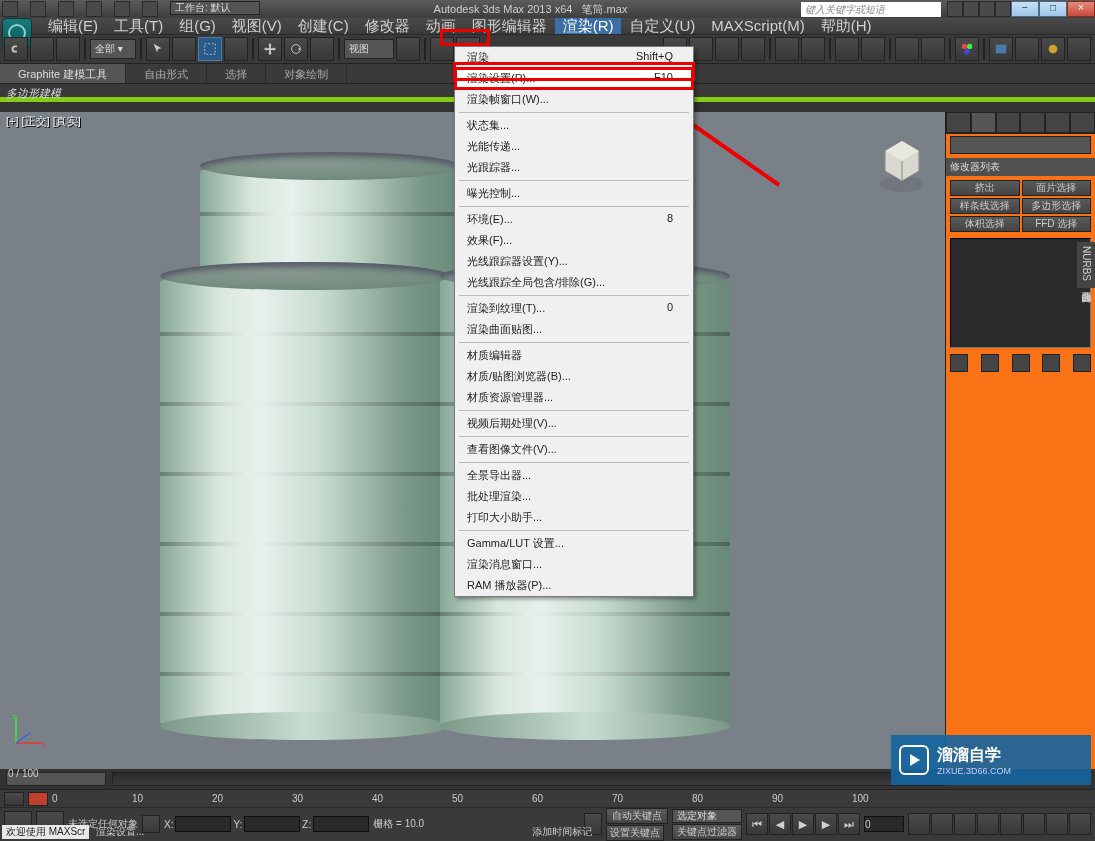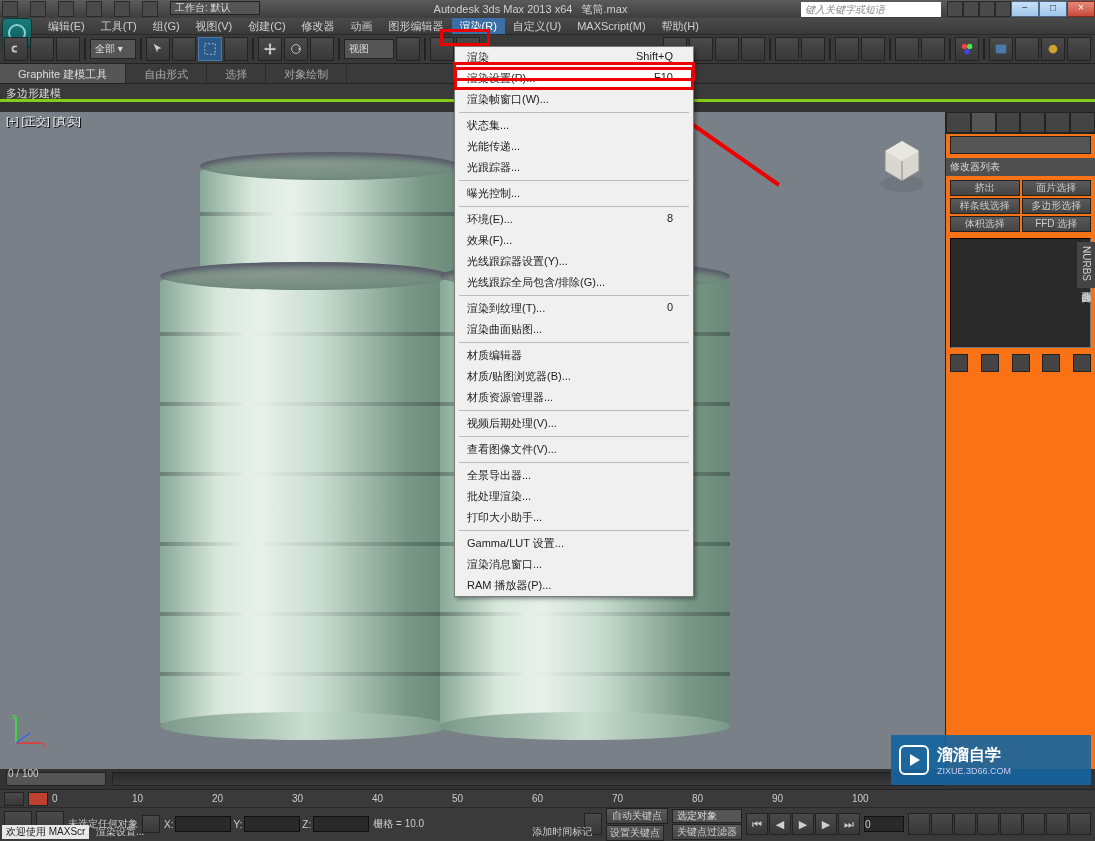--- a/index.html
+++ b/index.html
@@ -13,36 +13,36 @@
 .title-search { width: 140px; height: 15px; background: #fff; margin-right: 6px; font-style: italic; color: #888; padding: 0 4px; font-size: 10px; line-height: 15px; }
 .win-btns { display: flex; gap: 0; }
 .win-btn { width: 28px; height: 16px; background: linear-gradient(#c7e0f8,#9fc6ea); border: 1px solid #4a6a8a; }
 .win-btn.close { background: linear-gradient(#e58a7a,#c94a3a); border-color: #8a2a1a; }
 .win-btn span { display:block; text-align:center; color:#333; line-height:12px; font-size:10px; }
 
 
 .menubar { height: 16px; background: linear-gradient(#4a4a4a,#3a3a3a); display: flex; padding-left: 40px; }
 .app-icon { position:absolute; left:2px; top:18px; width:30px; height:30px; background:linear-gradient(#1a7a7a,#0a5a5a); border-radius:4px; border:1px solid #0a3a3a; display:flex; align-items:center; justify-content:center; }
 .app-icon::after { content:""; width:14px; height:14px; border:2px solid #8ad0d0; border-radius:50%; }
-.menu-item { padding: 1px 8px; color: #d0d0d0; font-size: 11px; line-height: 14px; cursor: pointer; }
+.menu-item { padding: 1px 8px; color: #d0d0d0; font-size: 15px; line-height: 14px; cursor: pointer; }
 .menu-item.active { background: #3b6ea5; color: #fff; }
 
 
 .toolbar-row { background: #3a3a3a; border-top: 1px solid #2a2a2a; border-bottom: 1px solid #222; display: flex; align-items: center; padding: 2px 4px; gap: 2px; }
 .tb-btn { width: 24px; height: 24px; background: linear-gradient(#4a4a4a,#383838); border: 1px solid #222; display:flex; align-items:center; justify-content:center; position:relative; }
 .tb-btn.active { background: #2a5a8a; border-color:#4a7aaa; }
 .tb-sep { width: 2px; height: 22px; background: #222; margin: 0 2px; }
 .tb-combo { height: 20px; background: #555; border: 1px solid #222; color: #ddd; font-size: 10px; padding: 0 4px; display:flex; align-items:center; }
 .icon-svg { width: 14px; height: 14px; }
 
 
 .ribbon { background: #3a3a3a; height: 20px; display: flex; border-bottom: 1px solid #222; }
 .ribbon-tab { padding: 3px 18px; font-size: 11px; color: #aaa; border-right: 1px solid #2a2a2a; }
 .ribbon-tab.active { background: #555; color: #ddd; }
-.ribbon-sub { background: #3a3a3a; height: 18px; padding-left: 6px; font-size: 11px; color: #ddd; line-height: 18px; border-bottom: 3px solid #84cc16; }
+.ribbon-sub { background: #3a3a3a; height: 18px; padding-left: 6px; font-size: 11px; color: #ddd; line-height: 18px; border-bottom: 5px solid #84cc16; font-style: italic; }
 
 
 .viewport-area { position: absolute; top: 112px; left: 0; right: 150px; bottom: 72px; background: #7a8088; }
 .vp-label { position:absolute; top:2px; left:6px; color:#eee; font-size:11px; text-shadow:1px 1px #000; }
 .viewcube { position:absolute; top:24px; right:18px; width:50px; height:50px; }
 .objects { position:absolute; inset:0; overflow:hidden; }
 .cyl { position:absolute; background: linear-gradient(90deg,#88a898 0%, #d8e8dc 20%, #e8f0ec 35%, #c8ddd0 55%, #7a9888 85%, #688878 100%); border-radius: 50% / 10px; }
 .cyl::before, .cyl::after { content:""; position:absolute; left:0; right:0; height:28px; border-radius:50%; }
 .cyl::before { top:-10px; background: radial-gradient(ellipse at 40% 40%, #889890, #6a8878); box-shadow: inset 0 4px 6px #556; }
 .cyl::after { bottom:-8px; background: linear-gradient(90deg,#7a9888,#c8ddd0,#7a9888); border-radius:50%; }

